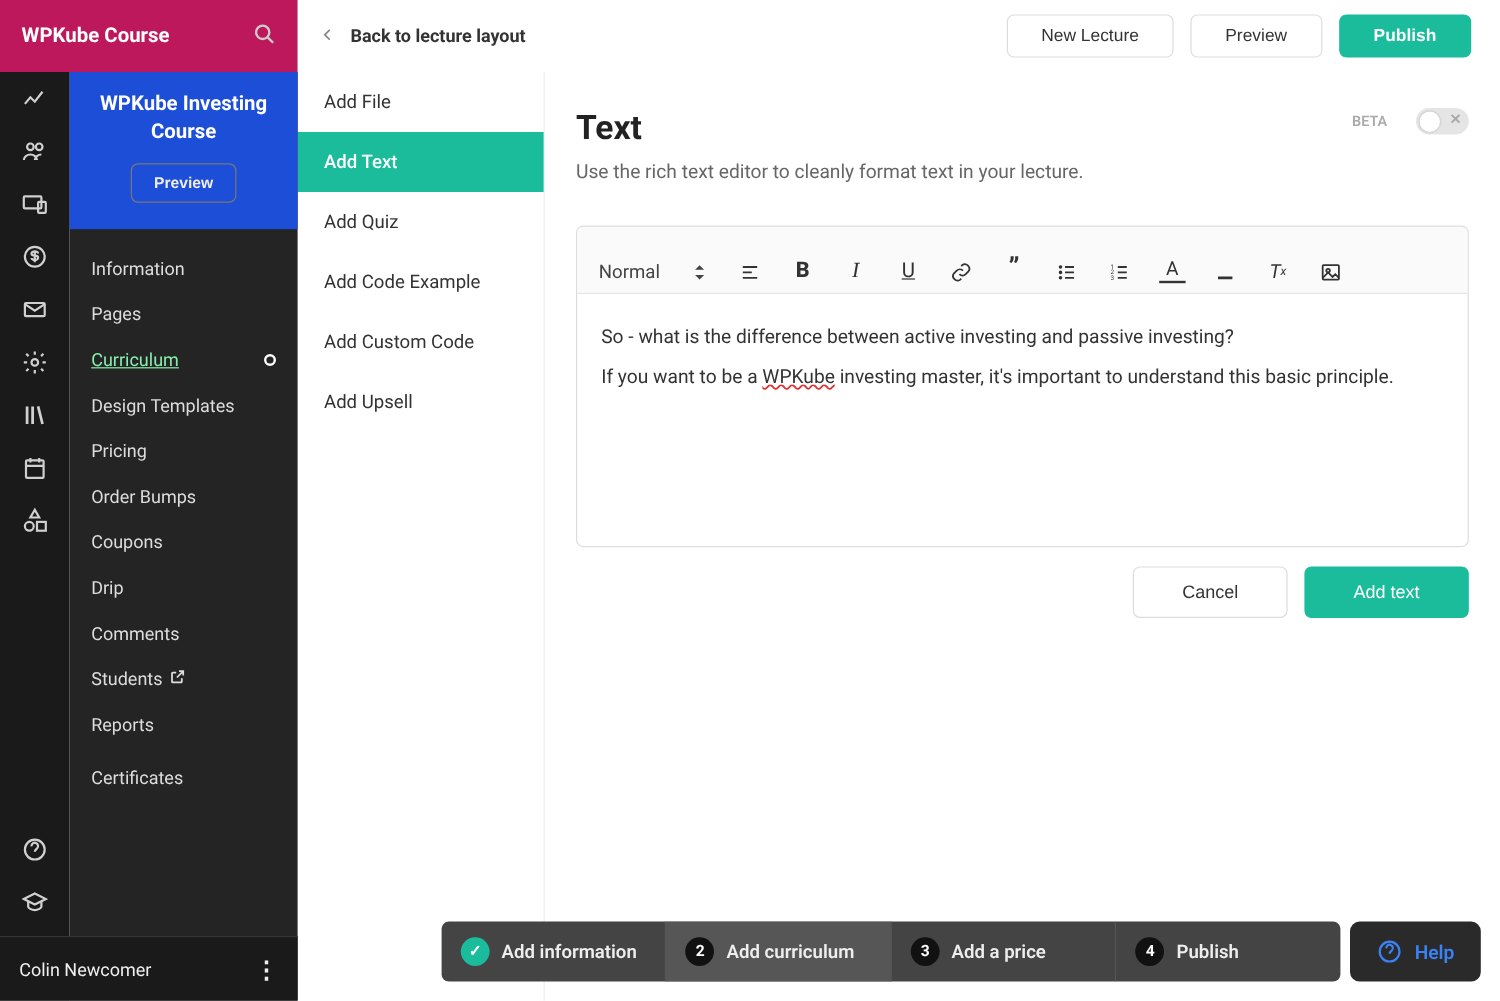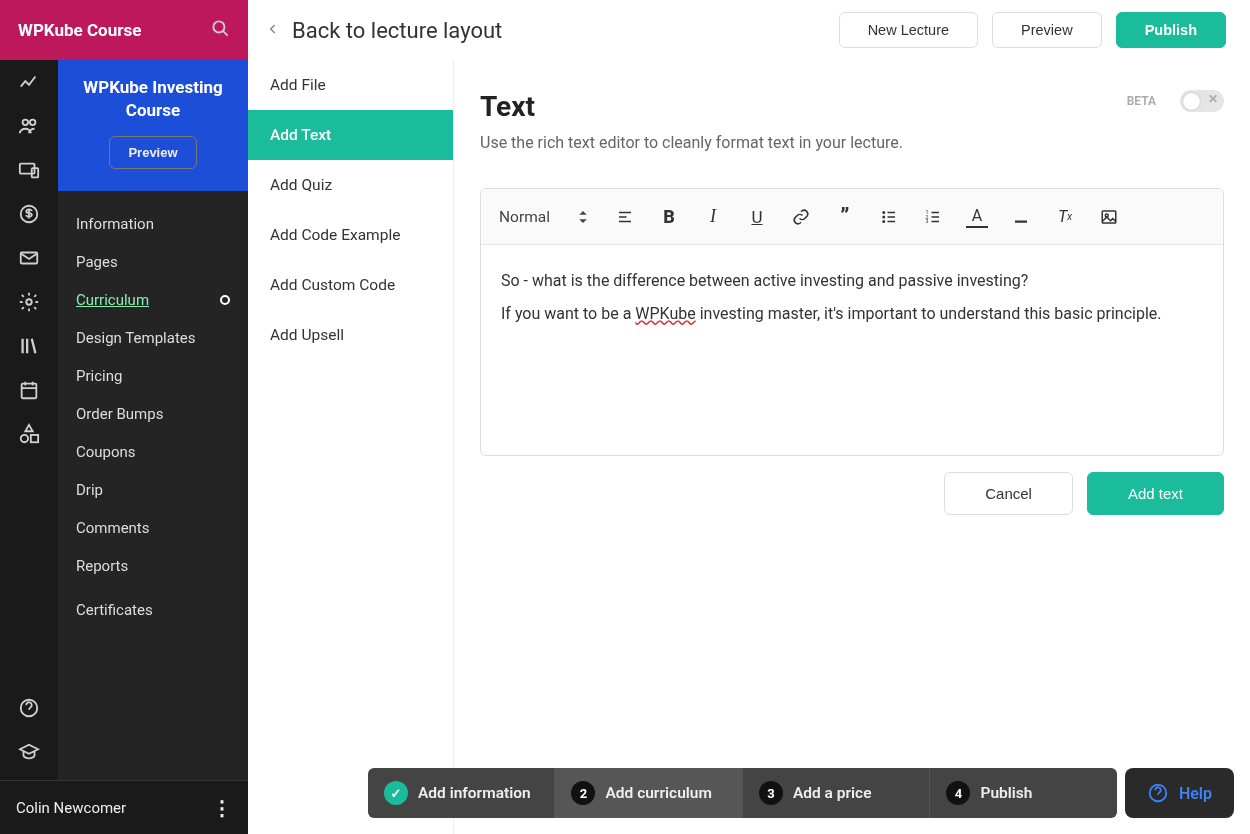--- a/index.html
+++ b/index.html
@@ -32,36 +32,36 @@
 
 .add-panel { width: 206px; background: #fff; border-right: 1px solid #eee; padding-top: 60px; }
 .add-item { padding: 16px 22px; font-size: 15.5px; color: #333; cursor: pointer; }
 .add-item.active { background: #1abc9c; color: #fff; font-weight: 500; }
 
 
 .main { flex: 1; display: flex; flex-direction: column; position: relative; }
 .topbar { position: absolute; top: 0; left: -206px; right: 0; height: 60px; display: flex; align-items: center; padding: 0 24px 0 18px; justify-content: space-between; background: #fff; }
 .back-group { display: flex; align-items: center; gap: 12px; cursor: pointer; color: #333; }
 .back-group .chev { color: #888; }
-.back-label { font-size: 22px; font-weight: 400; }
+.back-label { font-size: 15px; font-weight: 700; }
 .top-actions { display: flex; gap: 14px; }
 .btn { padding: 9px 28px; border-radius: 6px; font-size: 14.5px; font-weight: 500; cursor: pointer; border: 1px solid #ddd; background: #fff; color: #333; }
 .btn.primary { background: #1abc9c; color: #fff; border-color: #1abc9c; font-weight: 600; }
 
 .content { padding: 90px 26px 0 26px; flex: 1; }
 .content-head { display: flex; justify-content: space-between; align-items: flex-start; }
 .content-head-left h2 { font-size: 28px; font-weight: 700; color: #222; margin-bottom: 10px; }
 .subtitle { color: #666; font-size: 16px; }
 .beta-group { display: flex; align-items: center; gap: 24px; color: #aaa; font-size: 12px; font-weight: 600; }
 .toggle { width: 44px; height: 22px; background: #e5e5e5; border-radius: 11px; position: relative; }
 .toggle-knob { width: 17px; height: 17px; background: #fff; border-radius: 50%; position: absolute; top: 2.5px; left: 3px; box-shadow: 0 0 2px rgba(0,0,0,.25); }
 .toggle-x { position: absolute; right: 6px; top: 2px; font-size: 12px; color: #aaa; }
 
 .editor-box { margin-top: 36px; border: 1px solid #ddd; border-radius: 6px; overflow: hidden; }
-.toolbar { display: flex; align-items: center; padding: 8px 18px; gap: 22px; background: #fafafa; border-bottom: 1px solid #e5e5e5; color: #333; height: 56px; }
+.toolbar { display: flex; align-items: flex-end; padding: 8px 18px; gap: 22px; background: #fafafa; border-bottom: 1px solid #e5e5e5; color: #333; height: 56px; }
 .tb-normal { display: flex; align-items: center; gap: 24px; color: #444; font-size: 15.5px; }
 .tb-item { cursor: pointer; display: flex; align-items: center; justify-content: center; min-width: 22px; }
 .tb-item svg { width: 18px; height: 18px; }
 .editor-body { padding: 22px 20px; min-height: 210px; font-size: 16px; color: #333; line-height: 1.8; }
 .editor-body p { margin-bottom: 4px; }
 .spellerr { text-decoration: underline wavy #d33; }
 
 .editor-actions { display: flex; justify-content: flex-end; gap: 14px; margin-top: 16px; }
 .editor-actions .btn { padding: 12px 40px; font-size: 15px; }
 
@@ -186,20 +186,25 @@
       <div class="nav-item">
           <span class="nav-label">Coupons</span>
         </div>
       <div class="nav-item">
           <span class="nav-label">Drip</span>
         </div>
       <div class="nav-item">
           <span class="nav-label">Comments</span>
         </div>
       <div class="nav-item">
+          <span class="nav-label"><span>Students</span><span class="ext-icon"><svg width="14" height="14" viewBox="0 0 24 24" fill="none" stroke="currentColor" stroke-width="2.5">
+                <path d="M14 4h6v6M20 4l-9 9M18 14v5a1 1 0 01-1 1H5a1 1 0 01-1-1V7a1 1 0 011-1h5"></path>
+              </svg></span></span>
+        </div>
+      <div class="nav-item">
           <span class="nav-label">Reports</span>
         </div>
       <div class="nav-item" style="margin-top:6px;">
           <span class="nav-label">Certificates</span>
         </div>
     </div>
     <div class="side-footer">
       <span>Colin Newcomer</span>
       <span class="more-dots">⋮</span>
     </div>

